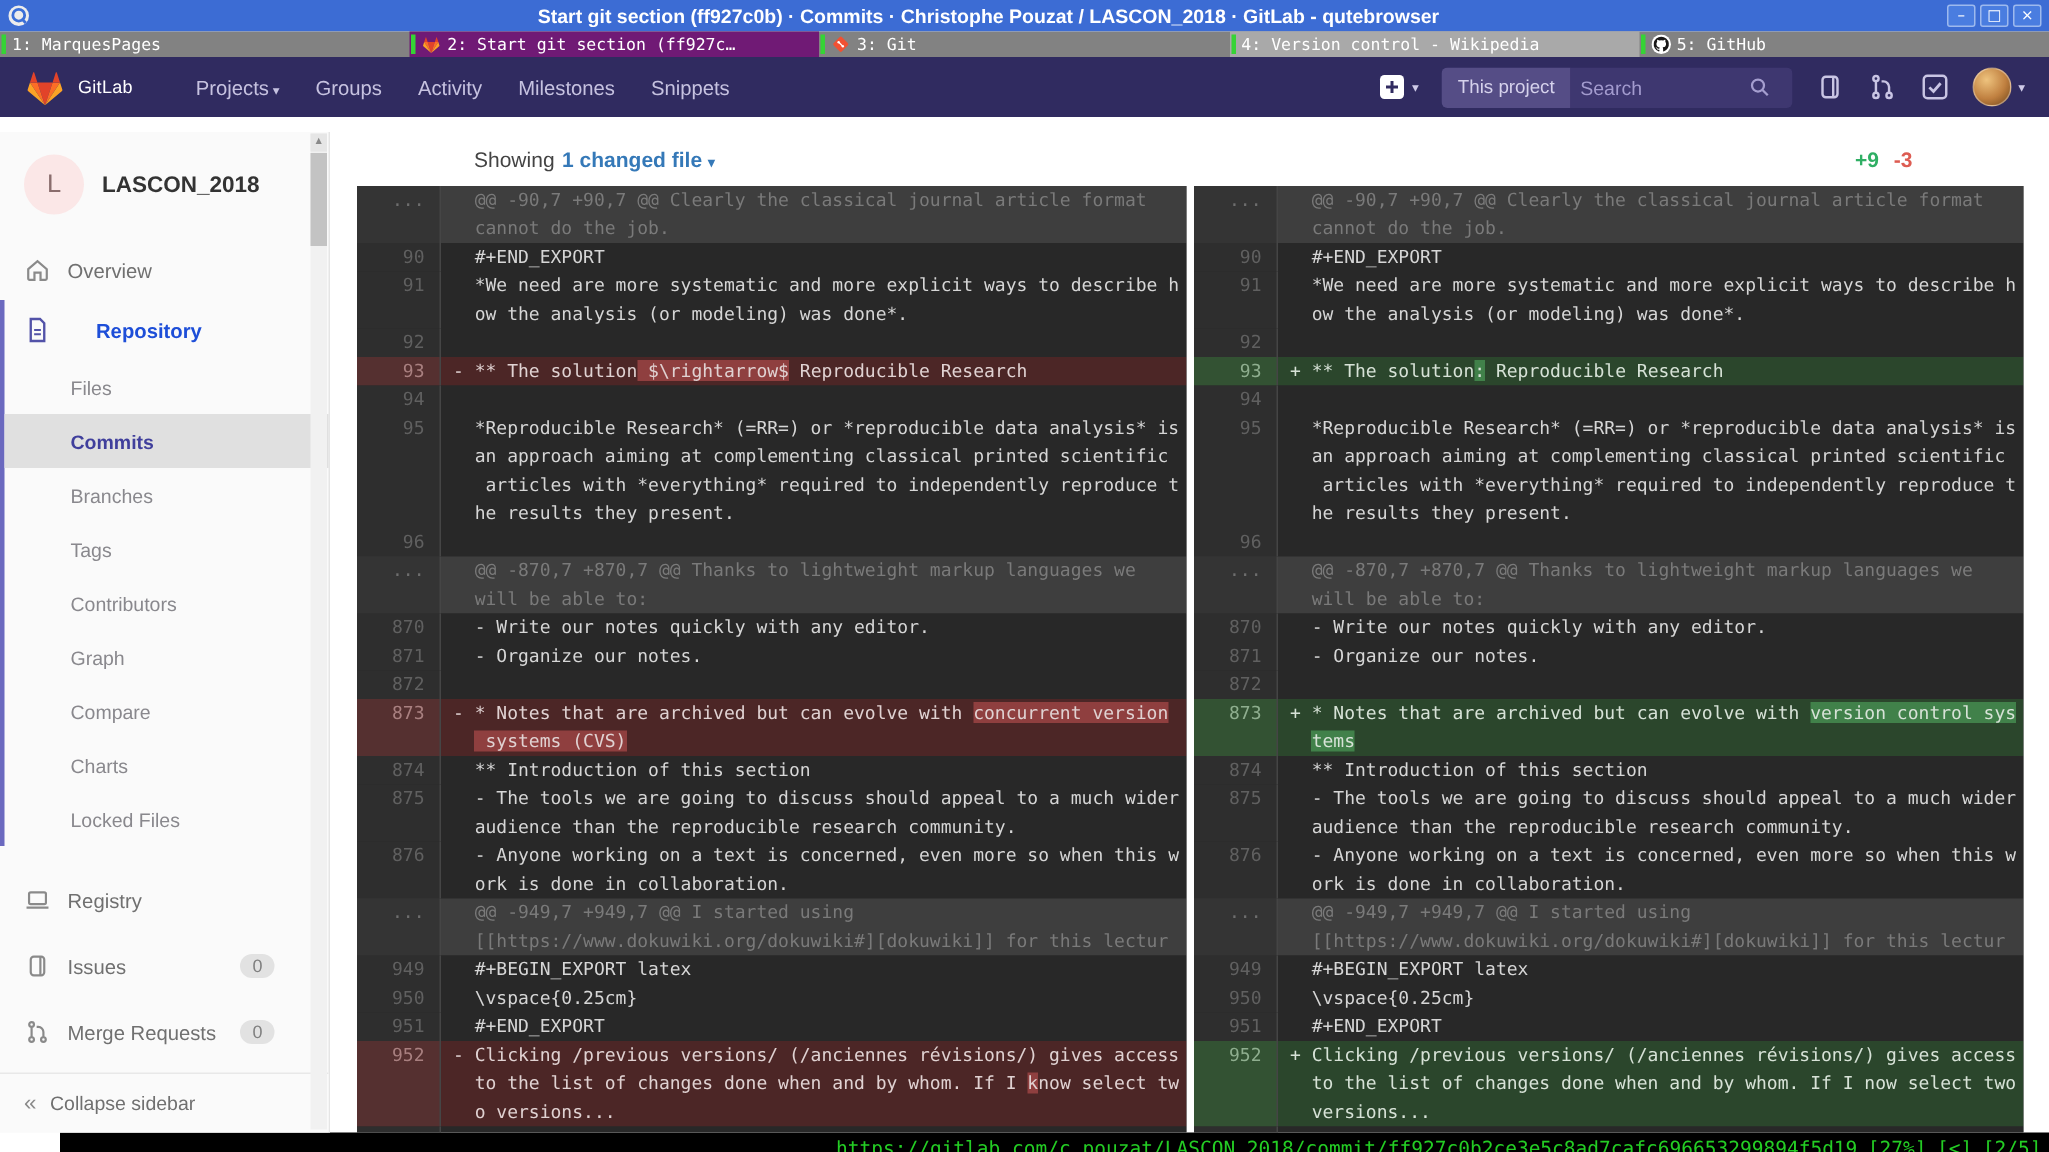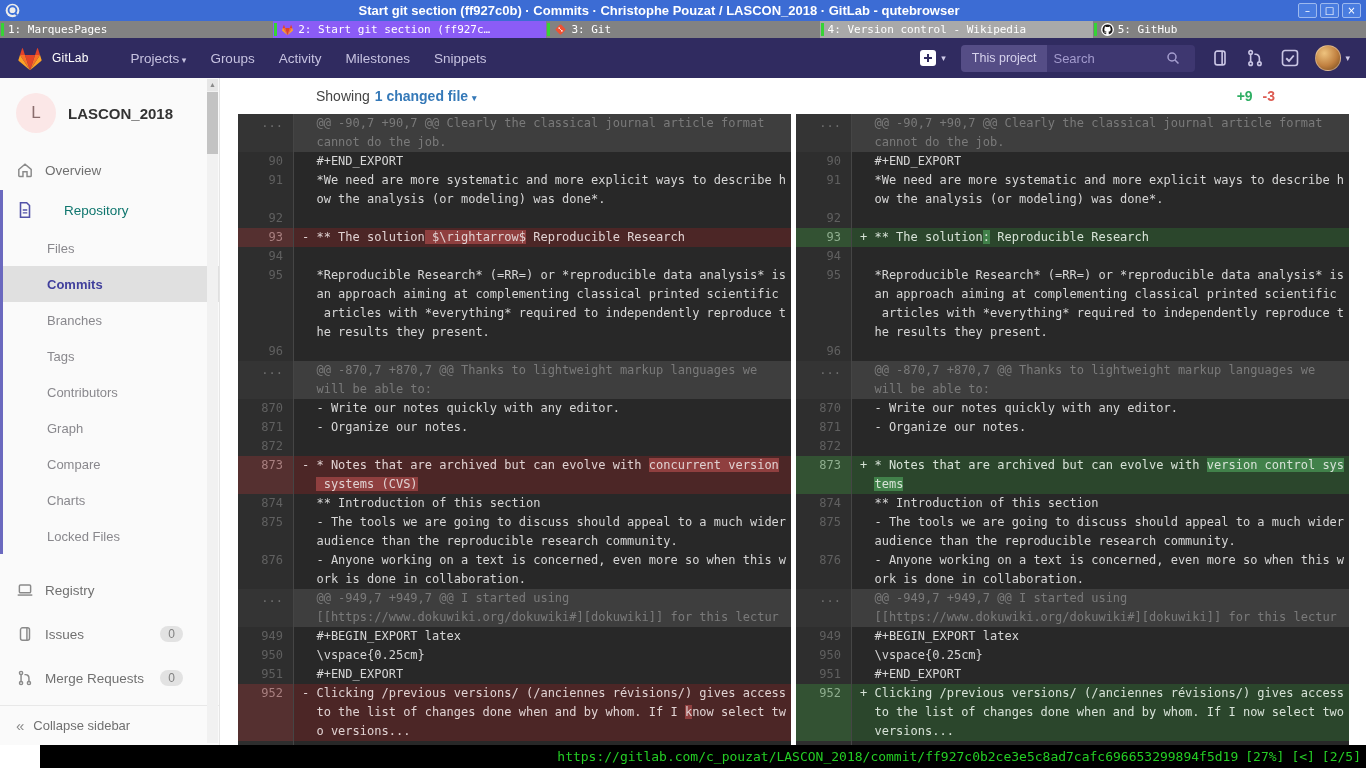--- a/index.html
+++ b/index.html
@@ -13,21 +13,21 @@
   .titlebar .wtitle { color:#fff; font-size:13px; font-weight:bold; white-space:nowrap;
                       overflow:hidden; flex:1;text-align:center; }
   .winbtns { display:flex; gap:3px; }
   .winbtn { width:19px; height:15px; background:#4a7de0; border:1px solid #9db9ee;
             border-radius:2px; color:#fff; font-size:10px; line-height:13px;
             text-align:center; font-family:"DejaVu Sans", sans-serif; }
 
   .tabbar { height:17px; background:#828282; display:flex; }
   .tab { width:20%; display:flex; align-items:center; overflow:hidden;
          font-family:"DejaVu Sans Mono", monospace; font-size:11px; color:#fff; }
-  .tab.sel { background:#8b5cf6; }
+  .tab.sel { background:#701a75; }
   .tab.light { background:#a9a9a9; }
   .tab .ind { width:3px; height:13px; background:#35d435; margin-left:1px; flex:none; }
   .tab .fav { width:13px; height:13px; margin-left:4px; flex:none; }
   .tab .fav svg { width:13px; height:13px; display:block; }
   .tab .tlabel { padding:0 4px; white-space:pre; overflow:hidden; }
 
   
   .navbar { height:40px; background:#302b60; display:flex; align-items:center;
             padding:0 16px; }
   .brand { display:flex; align-items:center; gap:8px; }
@@ -63,21 +63,21 @@
   .projrow { display:flex; align-items:center; gap:12px; padding:15px 16px 17px; }
   .pavatar { width:40px; height:40px; border-radius:50%; background:#fbe7e7;
              color:#8a6d6d; font-size:17px; display:flex; align-items:center;
              justify-content:center; flex:none; }
   .pname { font-size:15px; font-weight:bold; color:#333; }
   .sitem { display:flex; align-items:center; gap:11px; height:40px; padding-left:16px;
            color:#707070; font-size:13.5px; cursor:pointer; }
   .sitem .sico { width:18px; height:18px; flex:none; color:#8a8a8a; }
   .sitem .sico svg { width:18px; height:18px; display:block; }
   .reposec { border-left:3px solid #6b69bf; }
-  .reposec .sitem.parent { padding-left:13px; color:#0f766e; font-weight:normal;gap:30px; }
+  .reposec .sitem.parent { padding-left:13px; color:#1d4ed8; font-weight:bold;gap:30px; }
   .reposec .sitem.parent .sico { color:#5252a8; }
   .subitem { height:36px; display:flex; align-items:center; padding-left:44px;
              color:#89888d; font-size:13px; cursor:pointer; }
   .subitem.active { background:#e0e0e0; color:#403f9c; font-weight:bold; }
   .moresec { margin-top:14px; }
   .moresec .sitem { height:44px; }
   .badge { margin-left:auto; margin-right:36px; background:#e2e2e2; color:#808080;
            border-radius:9px; font-size:12px; padding:1px 8px; }
   .collapse { position:absolute; bottom:0; left:0; width:100%; height:40px;
               border-top:1px solid #e8e8e8; display:flex; align-items:center;
@@ -85,21 +85,21 @@
               background:#fafafa; cursor:pointer; }
   .collapse .chev { font-size:15px; color:#8a8a8a; }
   .sscroll { position:absolute; right:1px; top:1px; width:11px; height:664px;
              background:#f1f1f1; }
   .sscroll .arr { height:12px; text-align:center; font-size:7px; color:#8a8a8a;
                   line-height:12px; background:#e6e6e6; }
   .sscroll .thumb { position:absolute; top:13px; left:0; width:11px; height:62px;
                     background:#c3c3c3; }
 
   .content { margin-left:220px; height:100%; }
-  .cheader { height:36px; display:flex; align-items:center; background:#fff; }
+  .cheader { height:36px; display:flex; align-items:center; background:#fff;margin-top:10px; }
   .showing { margin-left:96px; font-size:14px; color:#444; }
   .changedlink { margin-left:5px; font-size:14px; font-weight:bold; color:#3579b8;
                  cursor:pointer; }
   .changedlink .caret { font-size:9px; }
   .diffstats { margin-left:auto; margin-right:91px; font-size:14px; font-weight:bold; }
   .addcount { color:#2faf64; }
   .delcount { color:#dd5c52; margin-left:6px; }
 
   
   .diffwrap { height:631px; overflow:hidden; display:flex; gap:5px;

